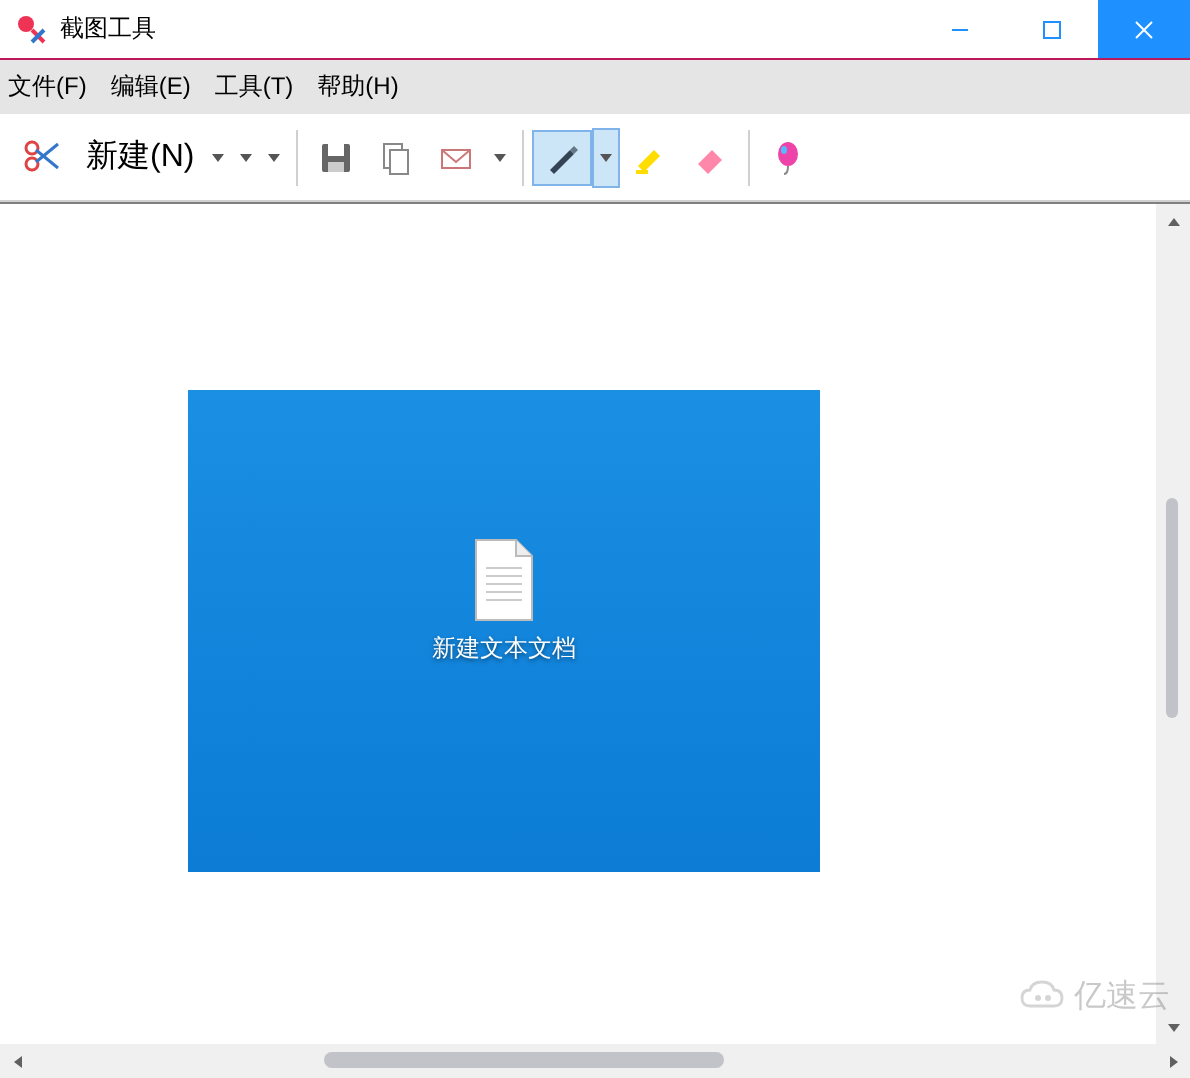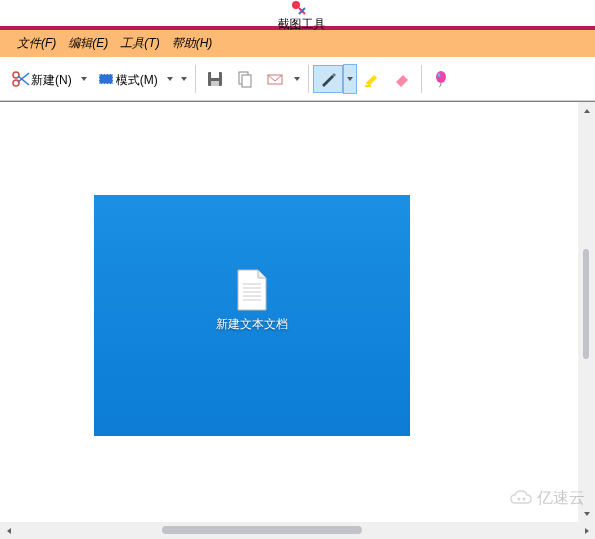--- a/index.html
+++ b/index.html
@@ -1,33 +1,33 @@
 <!DOCTYPE html>
 <html><head>
 <meta charset="utf-8">
 <style>
 * { box-sizing: border-box; margin: 0; padding: 0; }
 body { font-family: "Microsoft YaHei", "Segoe UI", sans-serif; font-size: 12px; background: #fff; width: 595px; height: 539px; overflow: hidden; display: flex; flex-direction: column; position: relative; }
 
 
-.titlebar { background: #fff; height: 30px; display: flex; align-items: center; padding: 0 0 0 8px; border-bottom: 4px solid #be185d; flex-direction: column; }
+.titlebar { background: #fff; height: 30px; display: flex; align-items: center; padding: 0 0 0 8px; border-bottom: 1px solid #be185d; }
 .titlebar .app-icon { width: 16px; height: 16px; margin-right: 6px; }
 .titlebar .title-text { flex: 1; font-size: 12px; color: #000; }
 .win-buttons { display: flex; height: 100%; }
 .win-btn { width: 46px; display: flex; align-items: center; justify-content: center; cursor: default; }
 .win-btn.close { background: #1E90FF; }
 .win-btn svg { width: 10px; height: 10px; }
 
 
-.menubar { display: flex; gap: 4px; padding: 3px 13px; background: #fdba74; font-style: italic; }
+.menubar { display: flex; gap: 4px; padding: 3px 0; background: #e5e5e5; }
 .menu-item { padding: 2px 4px; font-size: 12px; color: #000; }
 
 
 .toolbar { display: flex; align-items: center; padding: 6px 4px 6px 6px; background: #fff; border-bottom: 1px solid #d0d0d0; height: 44px; }
-.tbtn { display: flex; align-items: flex-end; gap: 0; padding: 3px 4px; font-size: 12px; color: #000; cursor: default; border: 1px solid transparent; }
+.tbtn { display: flex; align-items: flex-start; gap: 12px; padding: 3px 4px; font-size: 16px; color: #000; cursor: default; border: 1px solid transparent; }
 .tbtn.selected { border: 1px solid #7eb4ea; background: #cde6f7; }
 .drop { width: 14px; display: flex; align-items: center; justify-content: center; }
 .sep { width: 1px; height: 28px; background: #d0d0d0; margin: 0 4px; }
 .ticon { width: 20px; height: 20px; display: flex; align-items: center; justify-content: center; }
 
 
 .canvas-wrap { flex: 1; background: #fff; position: relative; overflow: hidden; border-top: 1px solid #808080; padding-left: 44px; }
 .vscroll { position: absolute; right: 0; top: 0; bottom: 0; width: 17px; background: #f0f0f0; display: flex; flex-direction: column; align-items: center; }
 .vscroll .arrow { height: 17px; display:flex; align-items:center; justify-content:center; width:100%; }
 .vscroll .thumb { width: 6px; background: #c2c3c9; border-radius: 3px; }
@@ -96,28 +96,20 @@
         </svg>
     </span>
     <span>新建(N)</span>
   </div>
   <div class="drop">
       <svg width="8" height="8" viewBox="0 0 8 8">
         <path d="M1 2 L4 6 L7 2" fill="#555"></path>
       </svg>
     </div>
 
-  <div class="tbtn">
-    <span class="ticon">
-      <svg viewBox="0 0 20 20">
-          <rect x="3" y="5" width="14" height="10" fill="#2a72d4" stroke="#fff" stroke-dasharray="2 1"></rect>
-        </svg>
-    </span>
-    <span>模式(M)</span>
-  </div>
   <div class="drop">
       <svg width="8" height="8" viewBox="0 0 8 8">
         <path d="M1 2 L4 6 L7 2" fill="#555"></path>
       </svg>
     </div>
 
   <div class="drop">
       <svg width="8" height="8" viewBox="0 0 8 8">
         <path d="M1 2 L4 6 L7 2" fill="#555"></path>
       </svg>

